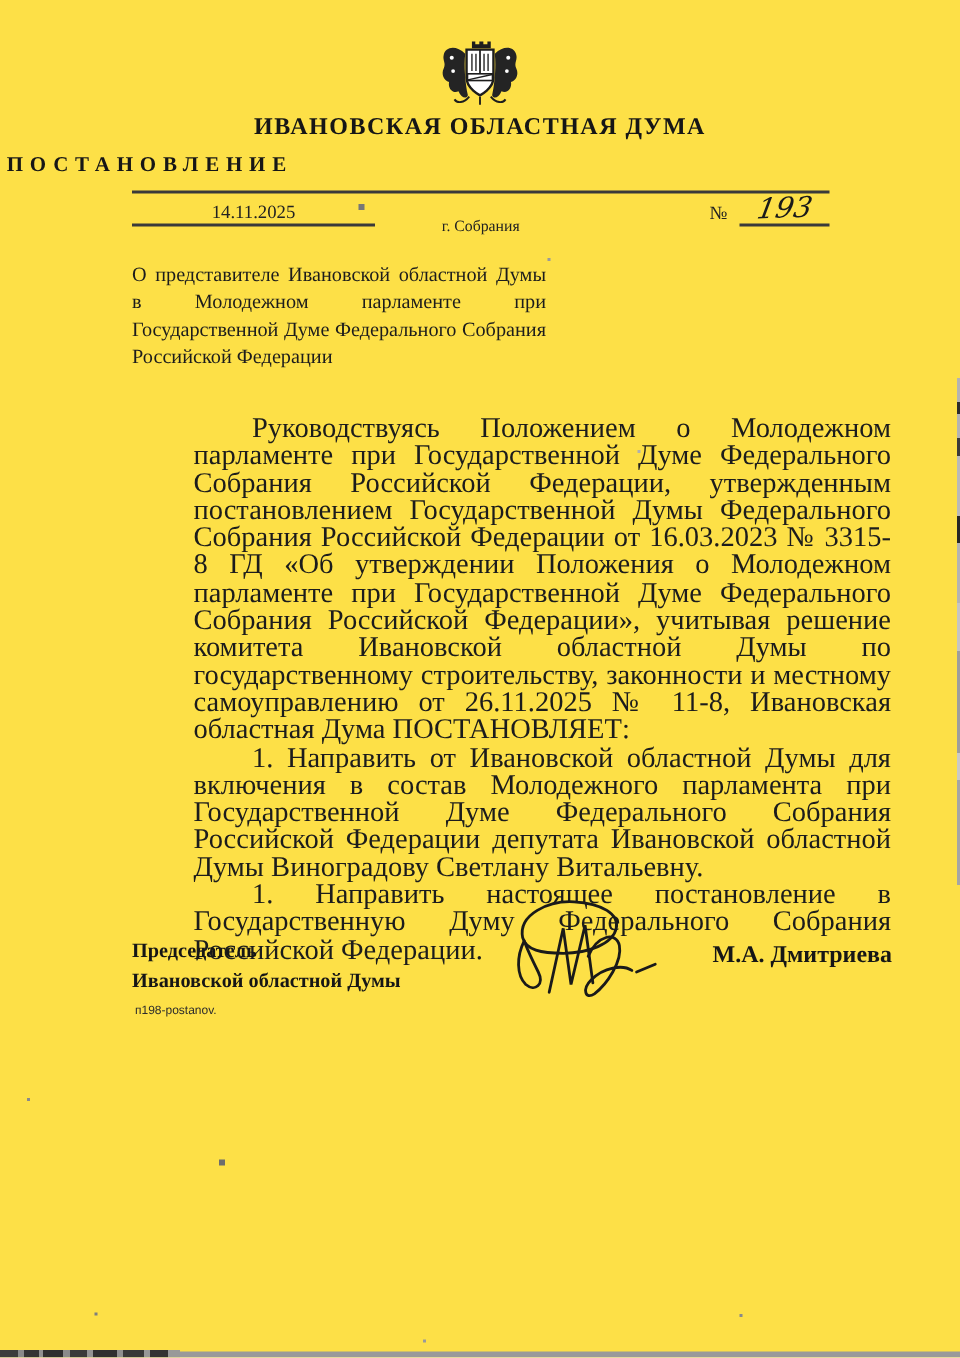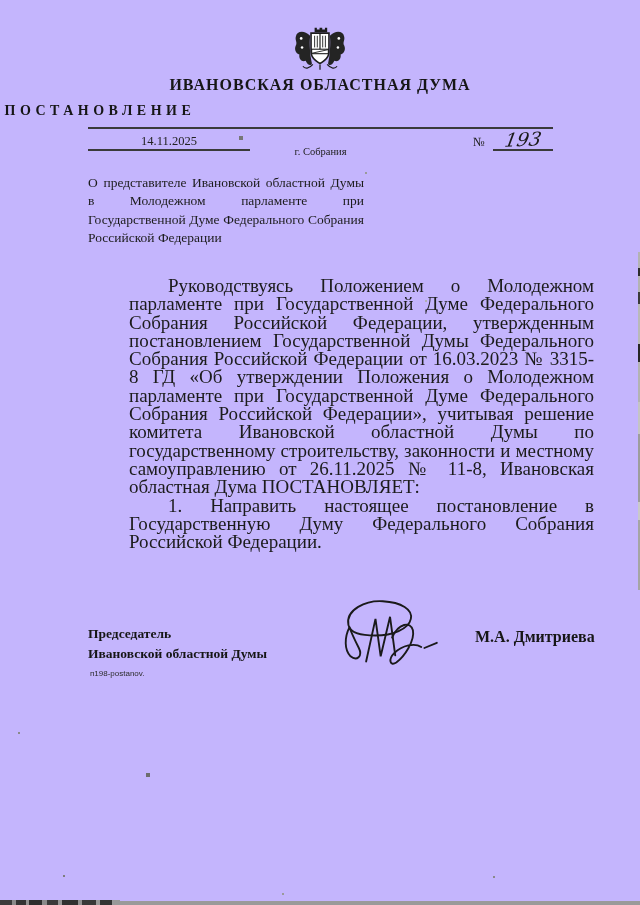--- a/index.html
+++ b/index.html
@@ -1,18 +1,18 @@
 <!DOCTYPE html>
 <html><head>
 <meta charset="utf-8">
 <style>
   html,body { margin:0; padding:0; background:#e8e8e8; }
   .page {
     position:relative; width:640px; height:905px; margin:0 auto;
-    background:#c4b5fd; color:#1f1f1f; overflow:hidden;
+    background:#fde047; color:#1f1f1f; overflow:hidden;
     font-family:"Liberation Serif", serif;
   }
   
   .coat { position:absolute; top:25px; left:50%; transform:translateX(-50%); width:58px; height:52px; }
   .org-title {
     position:absolute; top:76px; left:0; width:100%; text-align:center;
     font-size:16px; font-weight:bold; letter-spacing:1px; color:#161616;
   }
   .doc-type {
     position:absolute; top:103px; left:0; width:100%; text-align:left;
@@ -120,20 +120,21 @@
       </div>
     </div>
   </div>
 
   <div class="city">г. Собрания</div>
 
   <div class="subject">О представителе Ивановской областной Думы в Молодежном парламенте при Государственной Думе Федерального Собрания Российской Федерации</div>
 
   <div class="body-text">
     <p>Руководствуясь Положением о Молодежном парламенте при Государственной Думе Федерального Собрания Российской Федерации, утвержденным постановлением Государственной Думы Федерального Собрания Российской Федерации от 16.03.2023 № 3315-8 ГД «Об утверждении Положения о Молодежном парламенте при Государственной Думе Федерального Собрания Российской Федерации», учитывая решение комитета Ивановской областной Думы по государственному строительству, законности и местному самоуправлению от 26.11.2025 № 11-8, Ивановская областная Дума ПОСТАНОВЛЯЕТ:</p>
+    <p>1. Направить от Ивановской областной Думы для включения в состав Молодежного парламента при Государственной Думе Федерального Собрания Российской Федерации депутата Ивановской областной Думы Виноградову Светлану Витальевну.</p>
     <p>1. Направить настоящее постановление в Государственную Думу Федерального Собрания Российской Федерации.</p>
   </div>
 
   <div class="sig-pos">
     <span>Председатель</span>
     <span>Ивановской областной Думы</span>
   </div>
 
   <svg class="sig-svg" viewBox="0 0 110 75" aria-hidden="true">
     <g fill="none" stroke="#1a1a1a" stroke-width="1.8" stroke-linecap="round">

